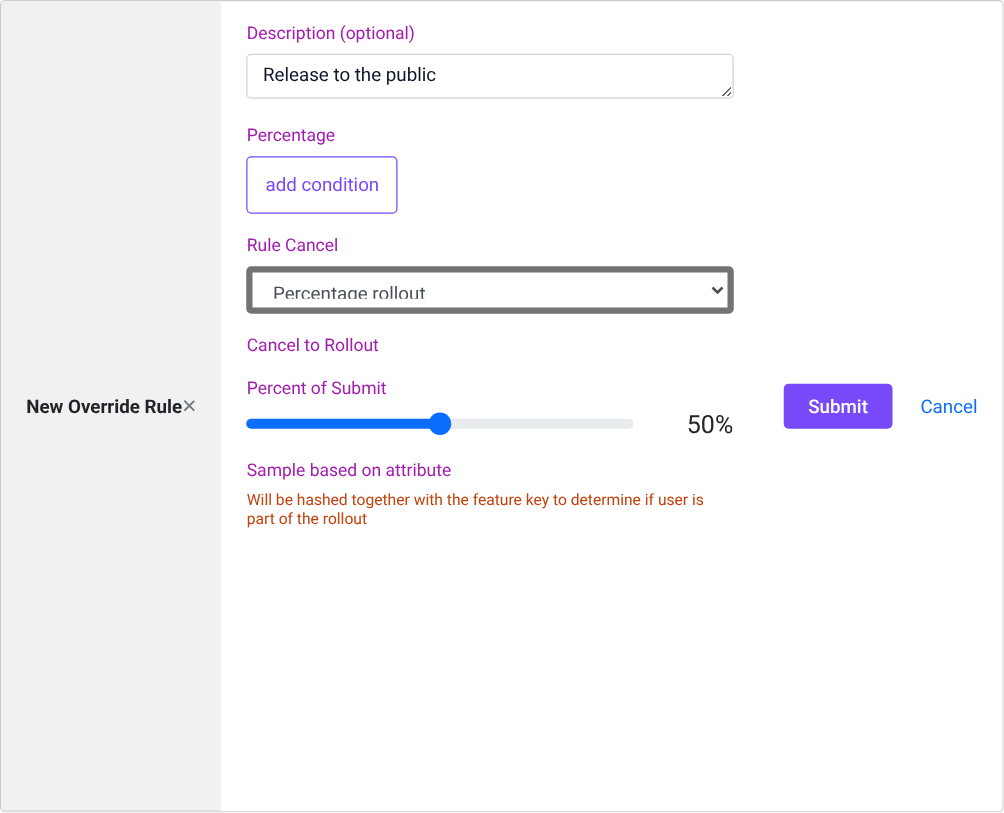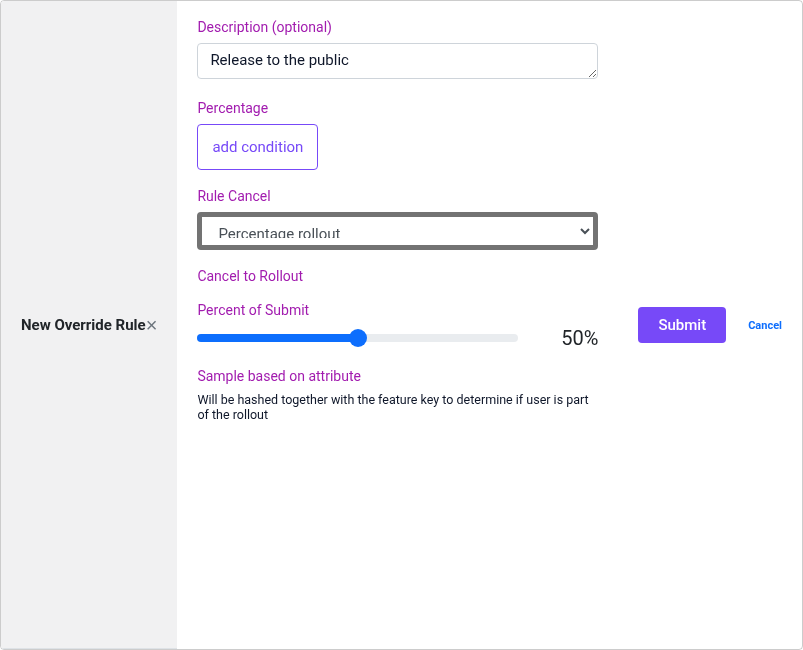--- a/index.html
+++ b/index.html
@@ -130,21 +130,21 @@
       cursor: pointer;
     }
     .slider-value {
       font-size: 20px;
       color: #212529;
       min-width: 48px;
       text-align: right;
     }
     .help-text {
       font-size: 12.5px;
-      color: #0f172a;
+      color: #c2410c;
       margin-top: 8px;
     }
     .modal-footer {
       padding: 14px 20px;
       display: flex;
       justify-content: flex-start;
       align-items: center;
       gap: 22px;
     }
     .btn-submit {
@@ -155,25 +155,24 @@
       border-radius: 4px;
       font-size: 15px;
       font-weight: 500;
       cursor: pointer;
       font-family: inherit;
     }
     .btn-cancel {
       background: none;
       border: none;
       color: #0d6efd;
-      font-size: 11px;
+      font-size: 15px;
       cursor: pointer;
       font-family: inherit;
       padding: 0;
-      font-weight: bold;
     }
   </style>
 </head>
 <body>
 
 <div class="modal">
   <div class="modal-header">
     <div class="modal-title">New Override Rule</div>
     <button class="modal-close">
       <span>×</span>

